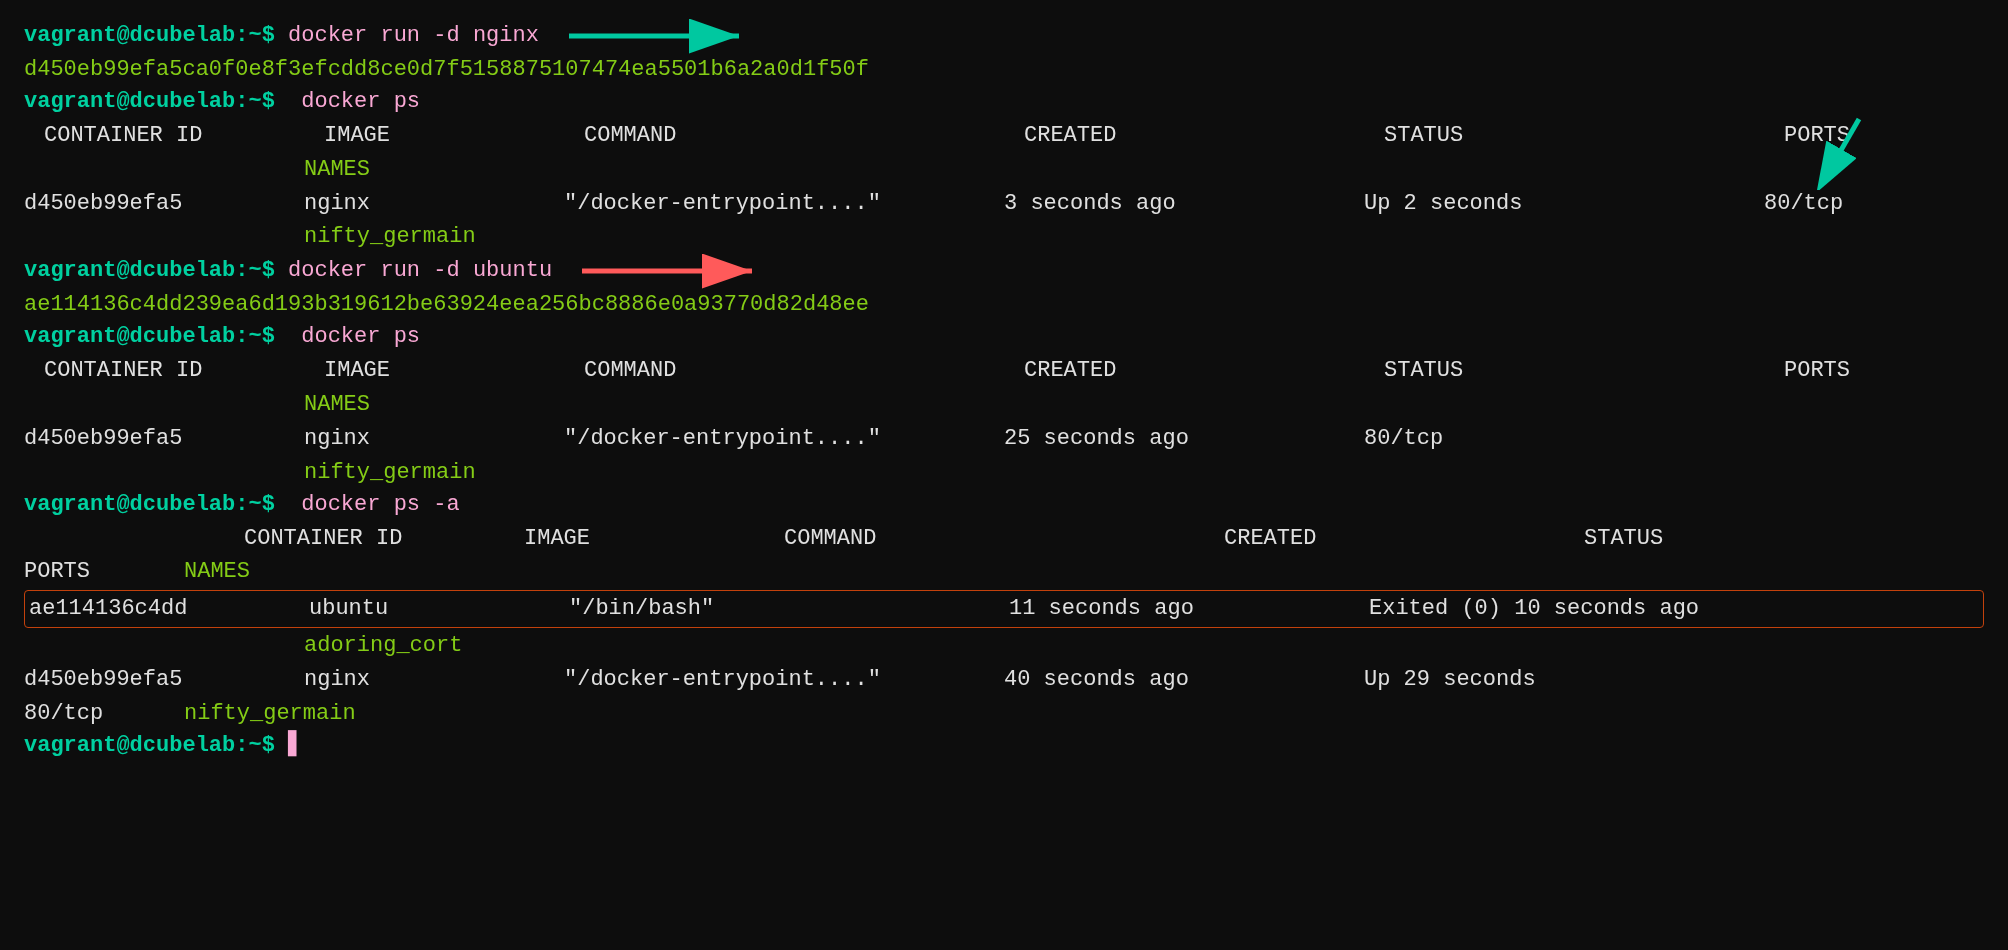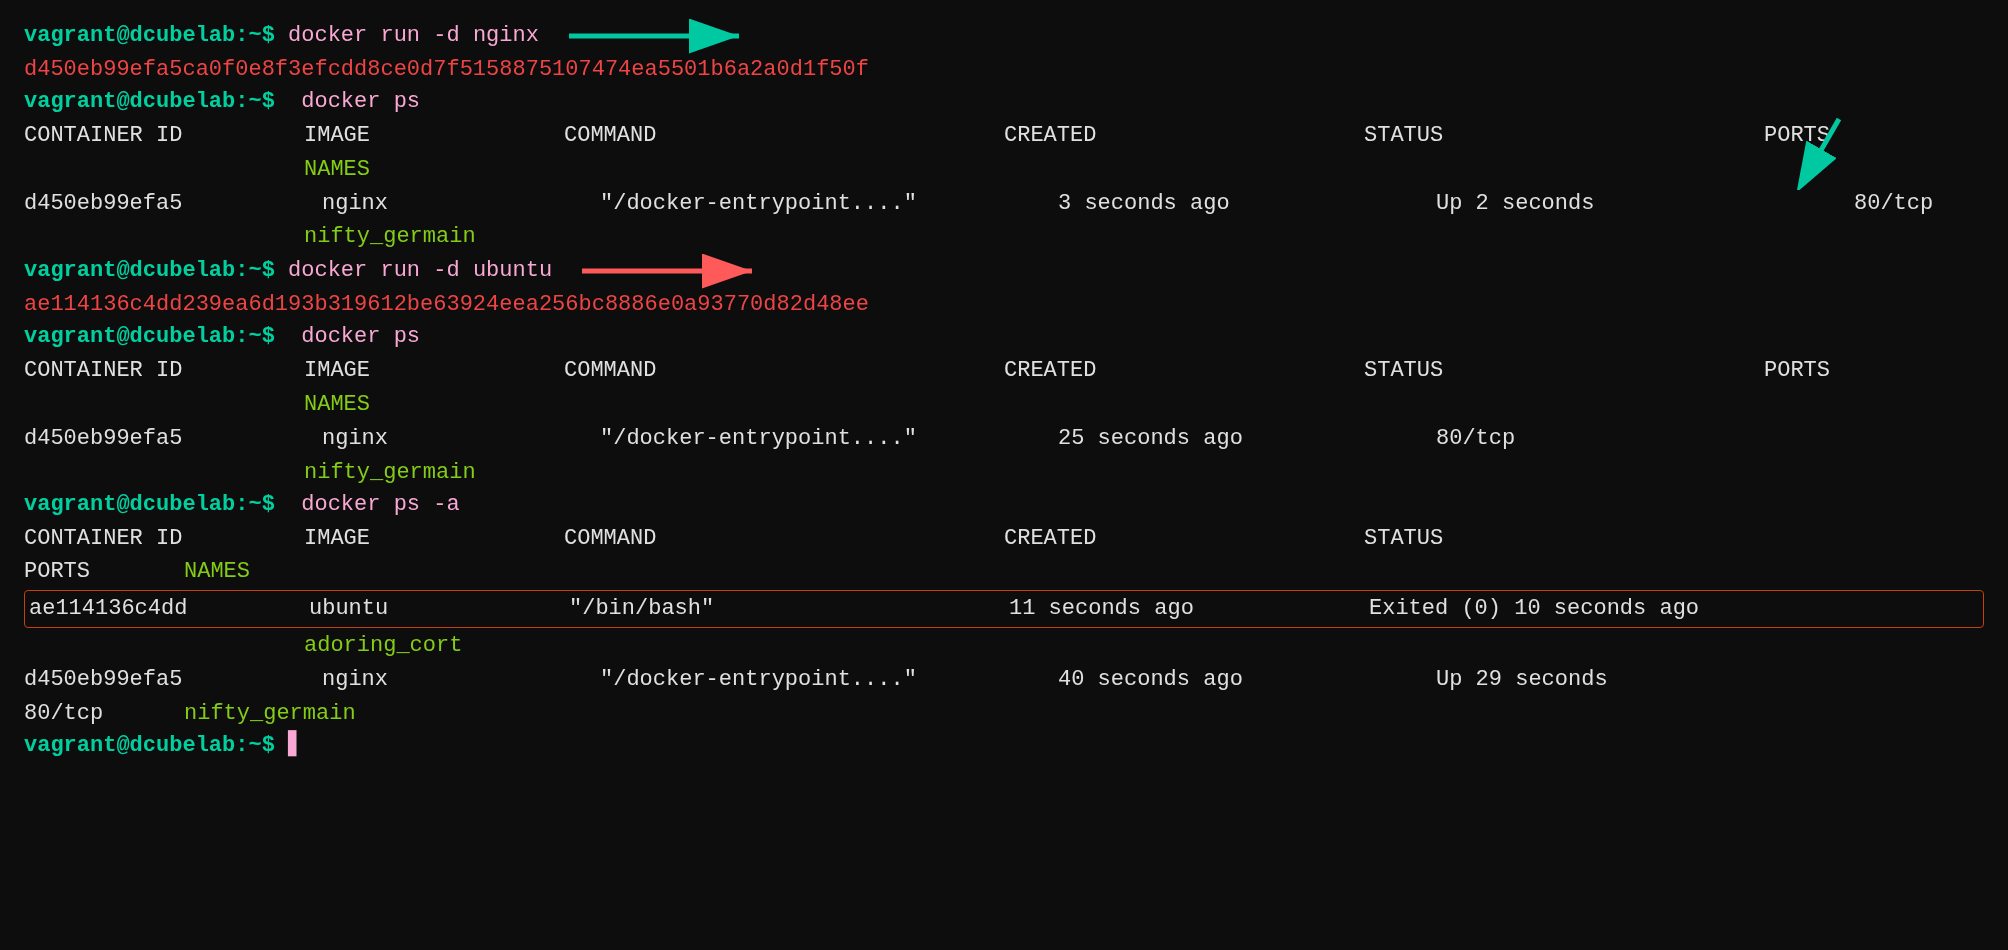--- a/index.html
+++ b/index.html
@@ -16,31 +16,32 @@
     }
     .prompt {
       color: #00d0a0;
       font-weight: bold;
       font-family: Liberation Mono, monospace;
     }
     .cmd-text {
       color: #f9a8d4;
     }
     .hash-line {
-      color: #ef4444;
+      color: #84cc16;
     }
     .table-header {
       color: #e0e0e0;
       display: flex;
       gap: 0;
       padding: 2px 0;
+      justify-content: flex-end;
     }
     .table-row {
       display: flex;
-      gap: 18px;
+      gap: 0;
       padding: 2px 0;
     }
     .col-id    { width: 280px; flex-shrink: 0; }
     .col-image { width: 260px; flex-shrink: 0; }
     .col-cmd   { width: 440px; flex-shrink: 0; }
     .col-created { width: 360px; flex-shrink: 0; }
     .col-status  { width: 400px; flex-shrink: 0; }
     .col-ports   { width: 200px; flex-shrink: 0; }
 
     .names-row {

